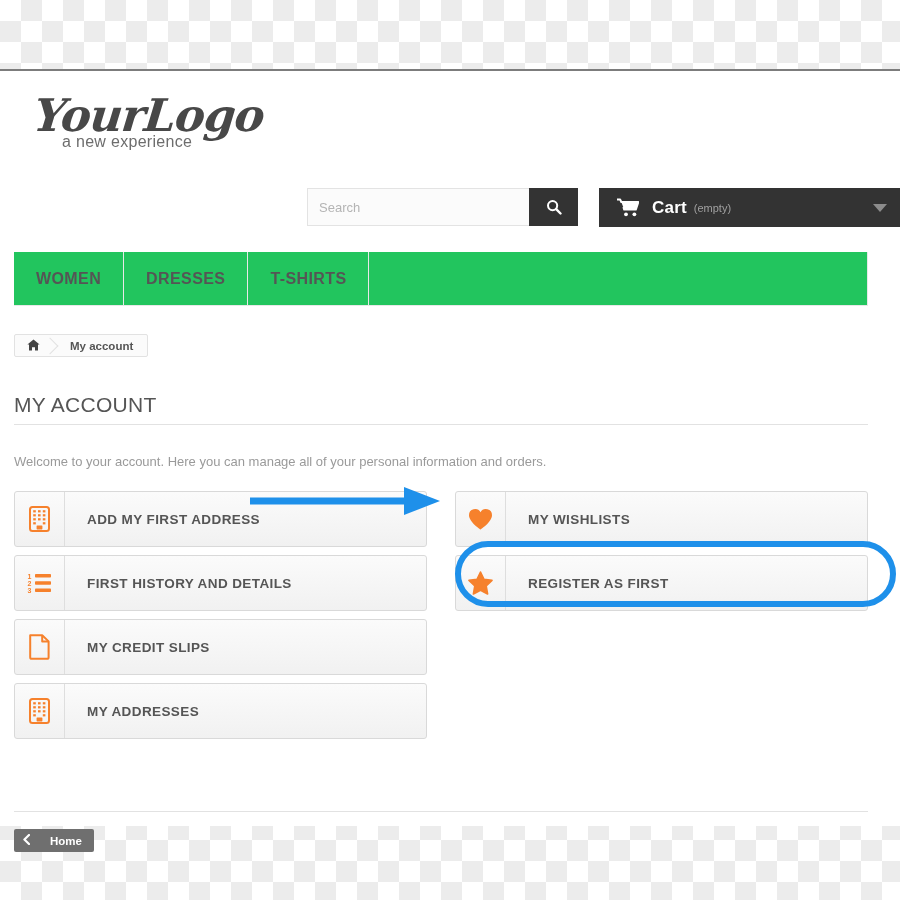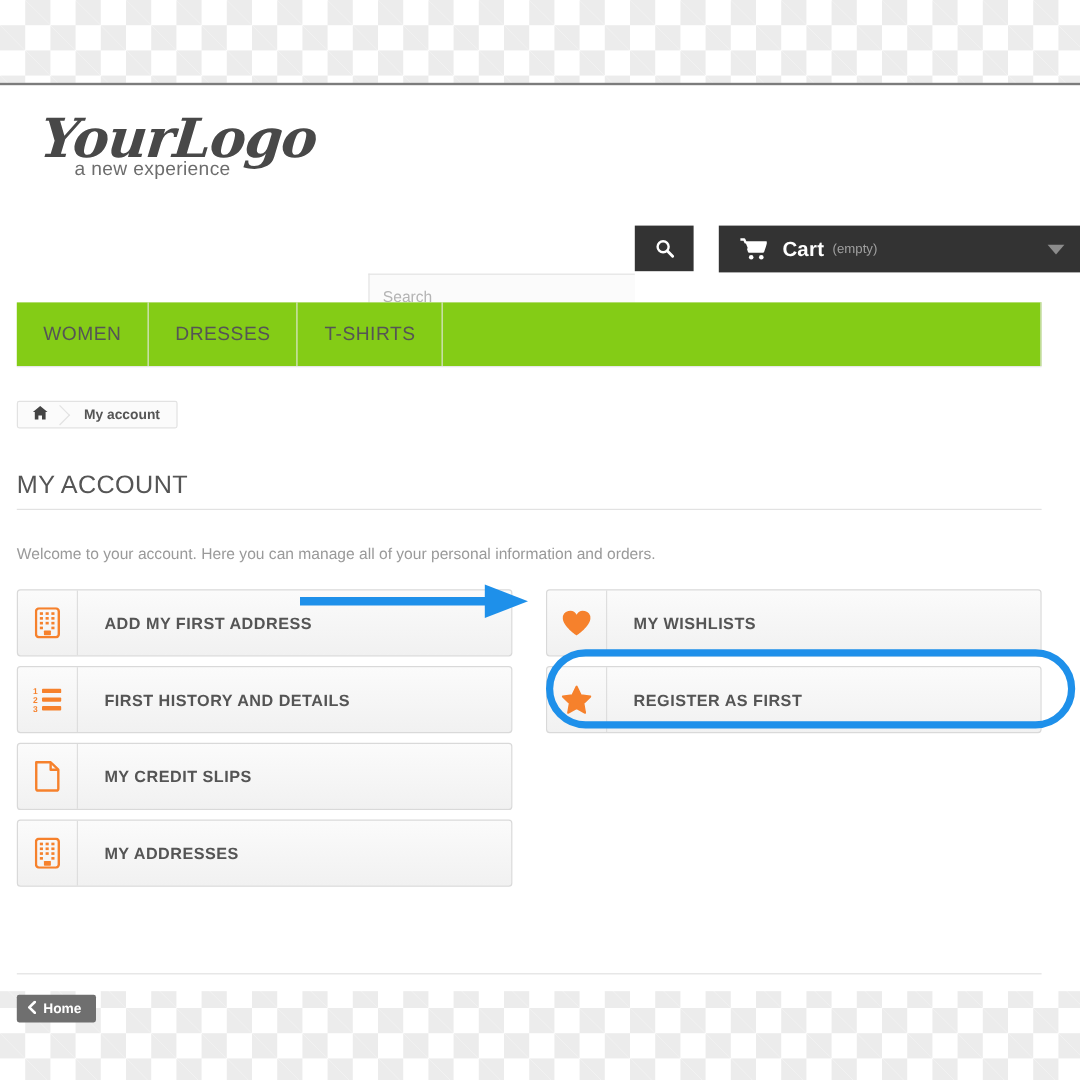--- a/index.html
+++ b/index.html
@@ -77,21 +77,20 @@
     width: 222px;
     height: 38px;
     border: 1px solid #e3e3e3;
     border-right: none;
     background: #fbfbfb;
     font-family: "Liberation Sans", sans-serif;
     font-size: 13px;
     color: #9b9b9b;
     padding: 0 11px;
     outline: none;
-    margin-top: 40px;
   }
   .search-input::placeholder { color: #b4b4b4; }
   .search-btn {
     width: 49px;
     height: 38px;
     background: #333333;
     border: none;
     cursor: pointer;
     display: flex;
     align-items: center;
@@ -141,26 +140,26 @@
     height: 54px;
     background: #f6f6f6;
     border-bottom: 1px solid #e8e8e8;
     display: flex;
   }
   .nav-item {
     display: flex;
     align-items: center;
     padding: 0 22px;
     font-size: 16px;
-    font-weight: normal;
+    font-weight: bold;
     color: #555555;
     letter-spacing: 0.4px;
     border-right: 1px solid #e8e8e8;
     cursor: pointer;
-    background: #84cc16;
+    background: #22c55e;
   }
   .nav-filler { flex: 1; }
 
   
   .breadcrumb {
     position: absolute;
     left: 14px;
     top: 263px;
     height: 23px;
     display: flex;
@@ -303,21 +302,21 @@
     background: #6f6f6f;
     border: none;
     border-radius: 2px;
     color: #ffffff;
     font-family: "Liberation Sans", sans-serif;
     font-size: 11.5px;
     font-weight: bold;
     padding: 0 12px 0 9px;
     display: flex;
     align-items: center;
-    gap: 6px;
+    gap: 20px;
     cursor: pointer;
   }
   .home-chevron {
     font-size: 12px;
     line-height: 1;
     display: inline-block;
   }
 </style>
 </head>
 <body>

